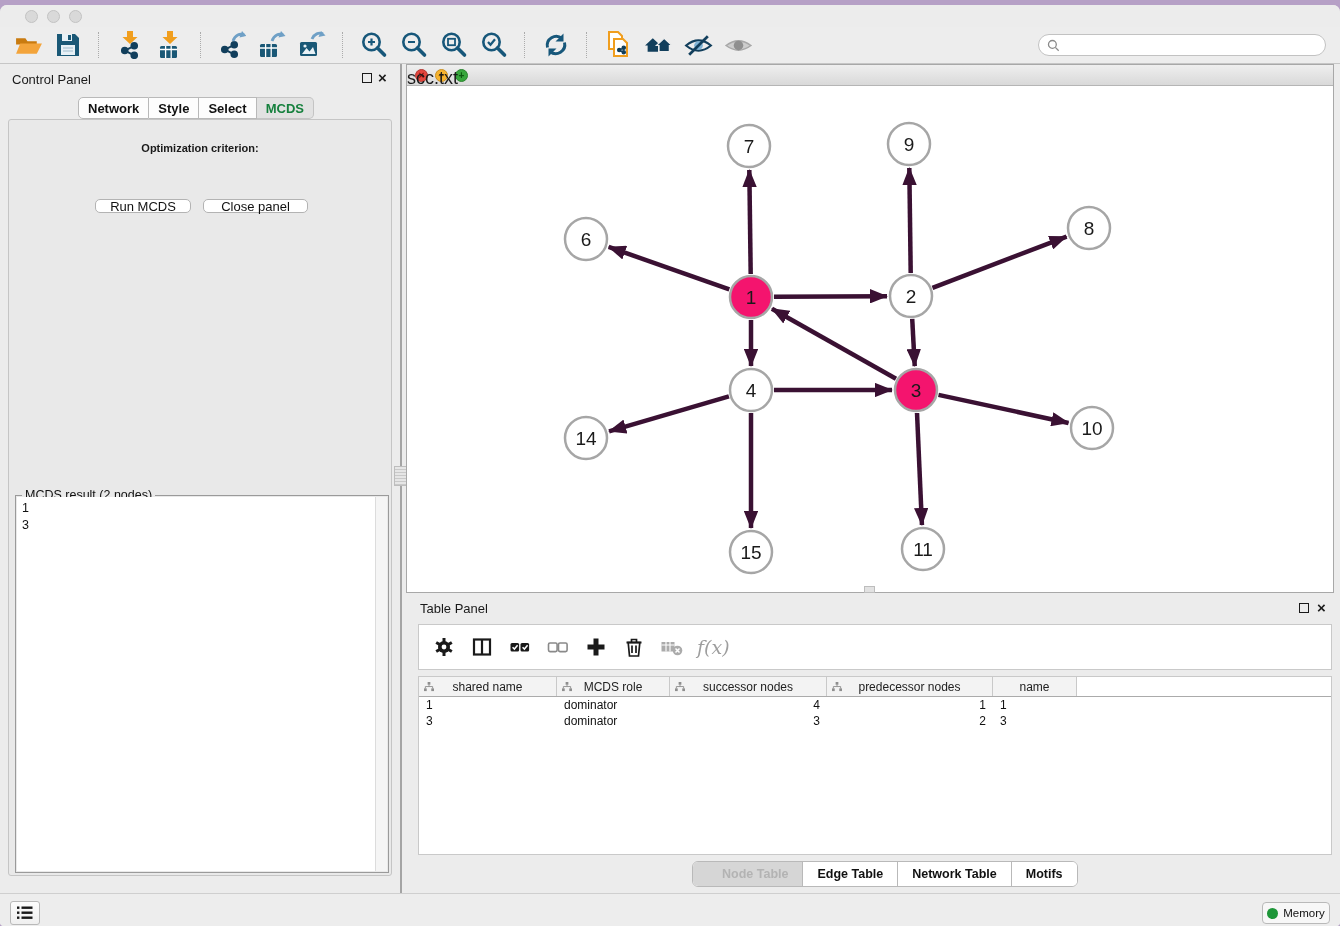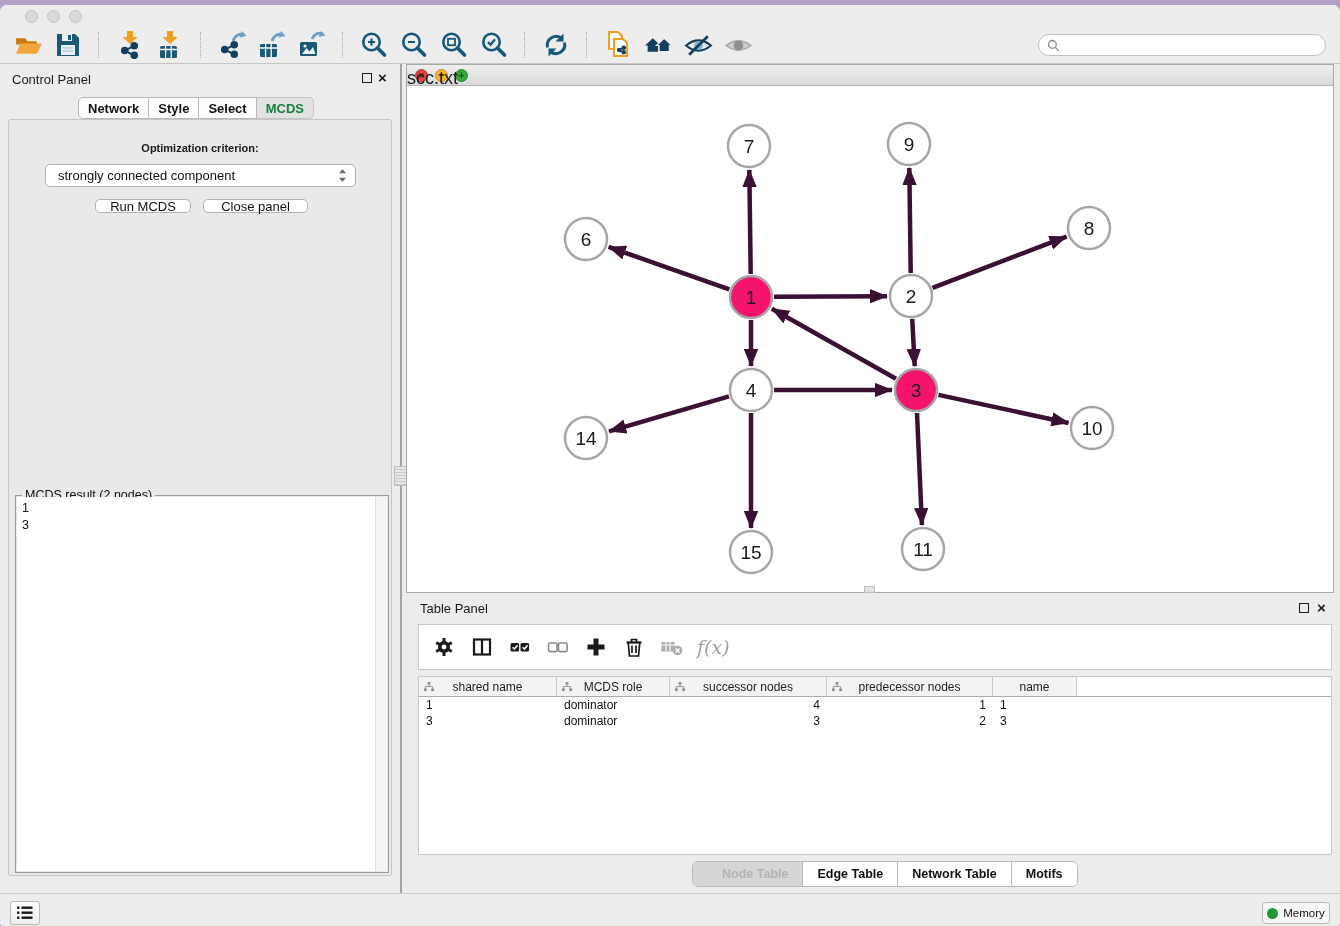--- a/index.html
+++ b/index.html
@@ -245,27 +245,20 @@
       <span class="close-ic" style="left:378px;top:8px;">×</span>
     </div>
     <div class="cp-tabs">
       <div class="cp-tab">Network</div>
       <div class="cp-tab">Style</div>
       <div class="cp-tab">Select</div>
       <div class="cp-tab sel">MCDS</div>
     </div>
     <div class="cp-body">
       <div class="opt-label">Optimization criterion:</div>
-      <div class="criterion-select">
-        <span>strongly connected component</span>
-        <svg class="stepper" width="9" height="15" viewBox="0 0 10 16">
-            <path d="M5 1l4 4.5H1z" fill="#6E6E6E"></path>
-            <path d="M5 15l4-4.5H1z" fill="#6E6E6E"></path>
-          </svg>
-      </div>
       <div class="cp-btn run-btn">Run MCDS</div>
       <div class="cp-btn closep-btn">Close panel</div>
       <div class="result-box">
         <span class="result-legend">MCDS result (2 nodes)</span>
         <div class="result-area" id="result-area">
             <div>1</div>
             <div>3</div>
           </div>
         <div class="result-scroll"></div>
       </div>

